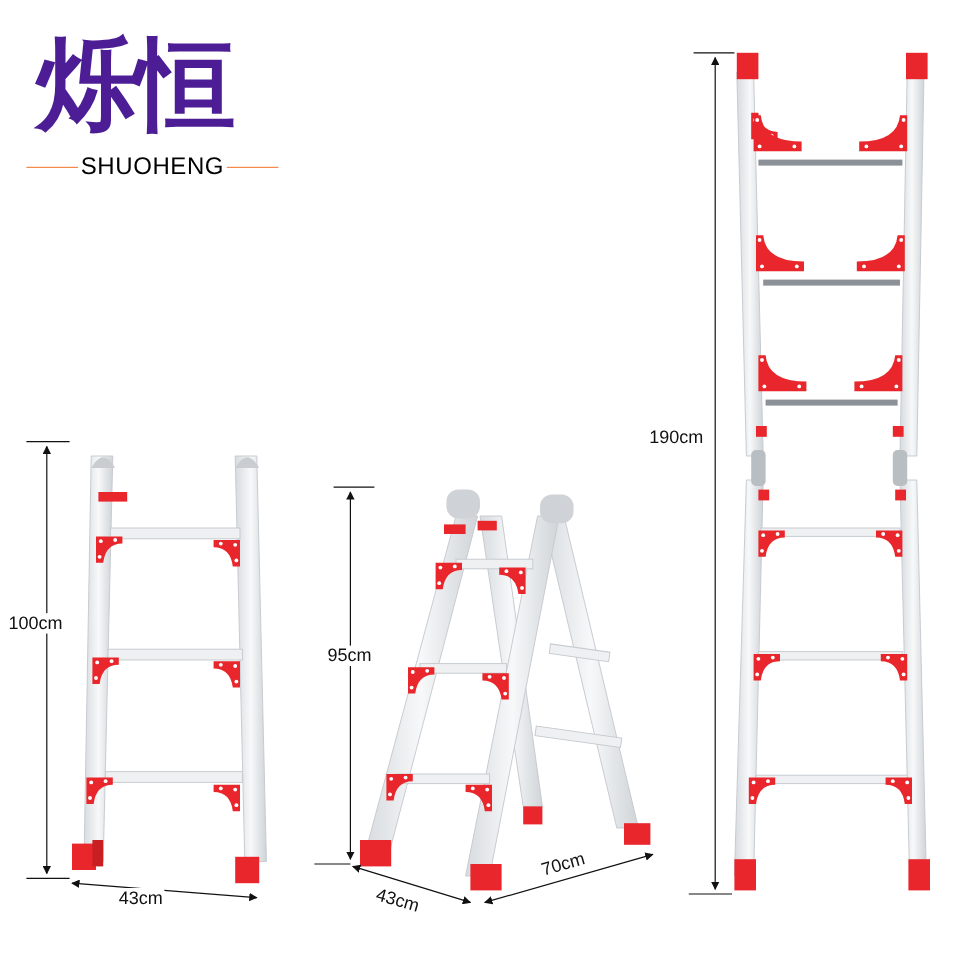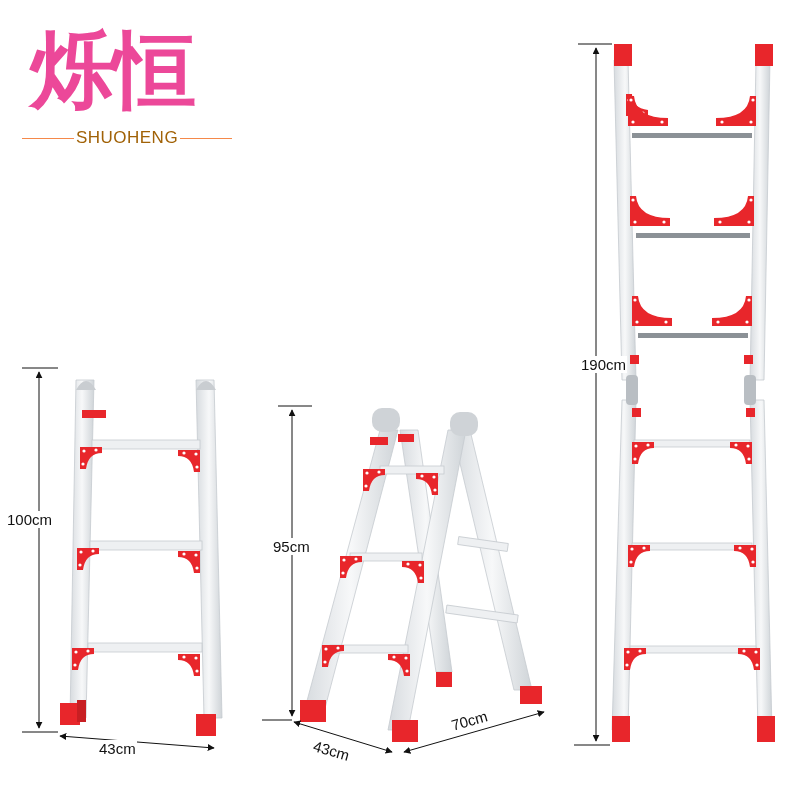--- a/index.html
+++ b/index.html
@@ -1,21 +1,21 @@
 <!DOCTYPE html>
 <html><head>
 <meta charset="utf-8">
 <style>
   html,body{margin:0;padding:0;background:#ffffff;}
   body{width:800px;height:800px;position:relative;overflow:hidden;font-family:"Liberation Sans","DejaVu Sans",sans-serif;}
   .logo{position:absolute;left:22px;top:18px;width:220px;height:130px;}
-  .logo-cn{position:absolute;left:8px;top:0;font-family:"DejaVu Sans",sans-serif;font-weight:bold;font-size:84px;line-height:104px;color:#ec4899;letter-spacing:-2px;}
+  .logo-cn{position:absolute;left:8px;top:0;font-family:"DejaVu Sans",sans-serif;font-weight:bold;font-size:84px;line-height:104px;color:#4c1d95;letter-spacing:-2px;}
   .logo-en-row{position:absolute;left:0;top:110px;width:210px;display:flex;align-items:center;}
   .logo-line{flex:1;height:1px;background:#f5894a;}
-  .logo-en{font-size:17px;color:#a16207;padding:0 2px;letter-spacing:0.5px;}
+  .logo-en{font-size:20px;color:#000000;padding:0 2px;letter-spacing:0.5px;}
   .dim{position:absolute;font-size:15px;color:#111;background:#fff;padding:0 1px;}
   svg{position:absolute;left:0;top:0;}
 </style>
 </head>
 <body>
 
 <div class="logo">
   <div class="logo-cn">烁恒</div>
   <div class="logo-en-row">
     <div class="logo-line"></div>
@@ -171,13 +171,13 @@
     <line x1="574" y1="745" x2="610" y2="745" stroke="#111" stroke-width="1"></line>
     <line x1="596" y1="48" x2="596" y2="741" stroke="#111" stroke-width="1" marker-start="url(#arr)" marker-end="url(#arr)"></line>
   </g>
 </svg>
 
 <div class="dim" style="left:6px;top:511px;">100cm</div>
 <div class="dim" style="left:98px;top:740px;">43cm</div>
 <div class="dim" style="left:272px;top:538px;text-align:center;">95cm</div>
 <div class="dim" style="left:312px;top:742px;transform:rotate(16deg);">43cm</div>
 <div class="dim" style="left:450px;top:712px;transform:rotate(-16deg);background:transparent;">70cm</div>
-<div class="dim" style="left:580px;top:356px;">190cm</div>
+<div class="dim" style="left:540px;top:356px;">190cm</div>
 
 </body></html>

